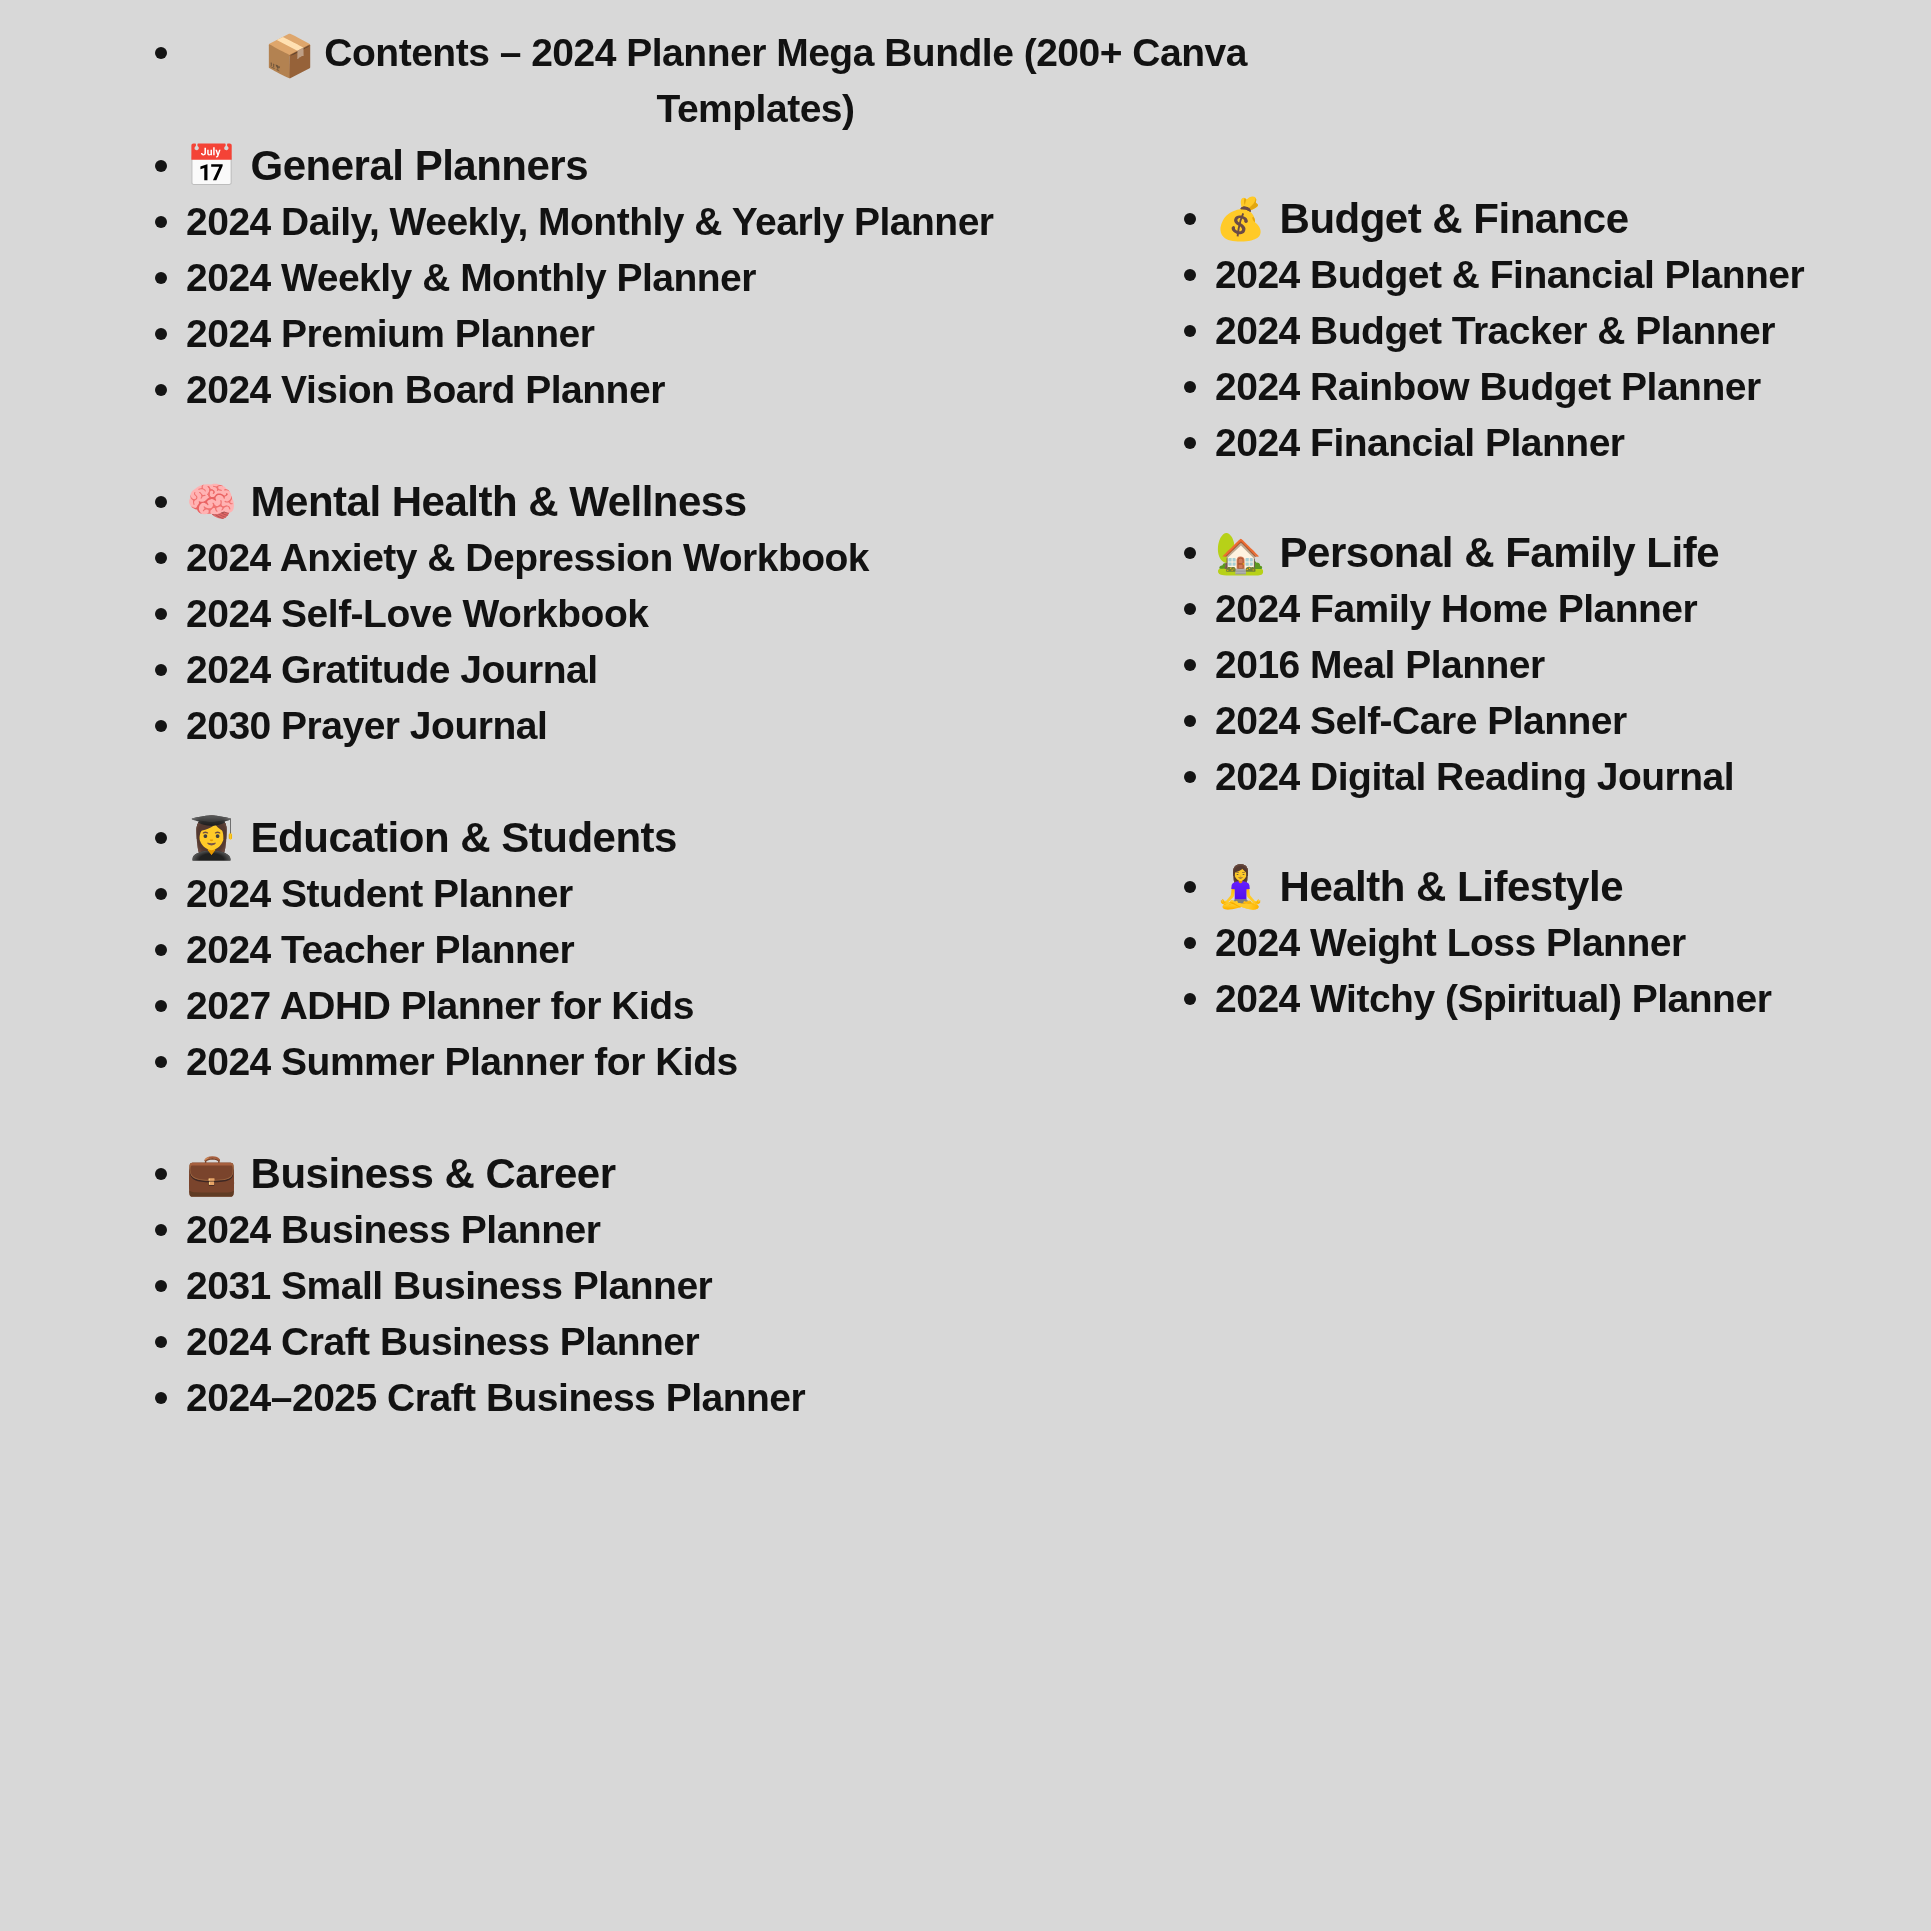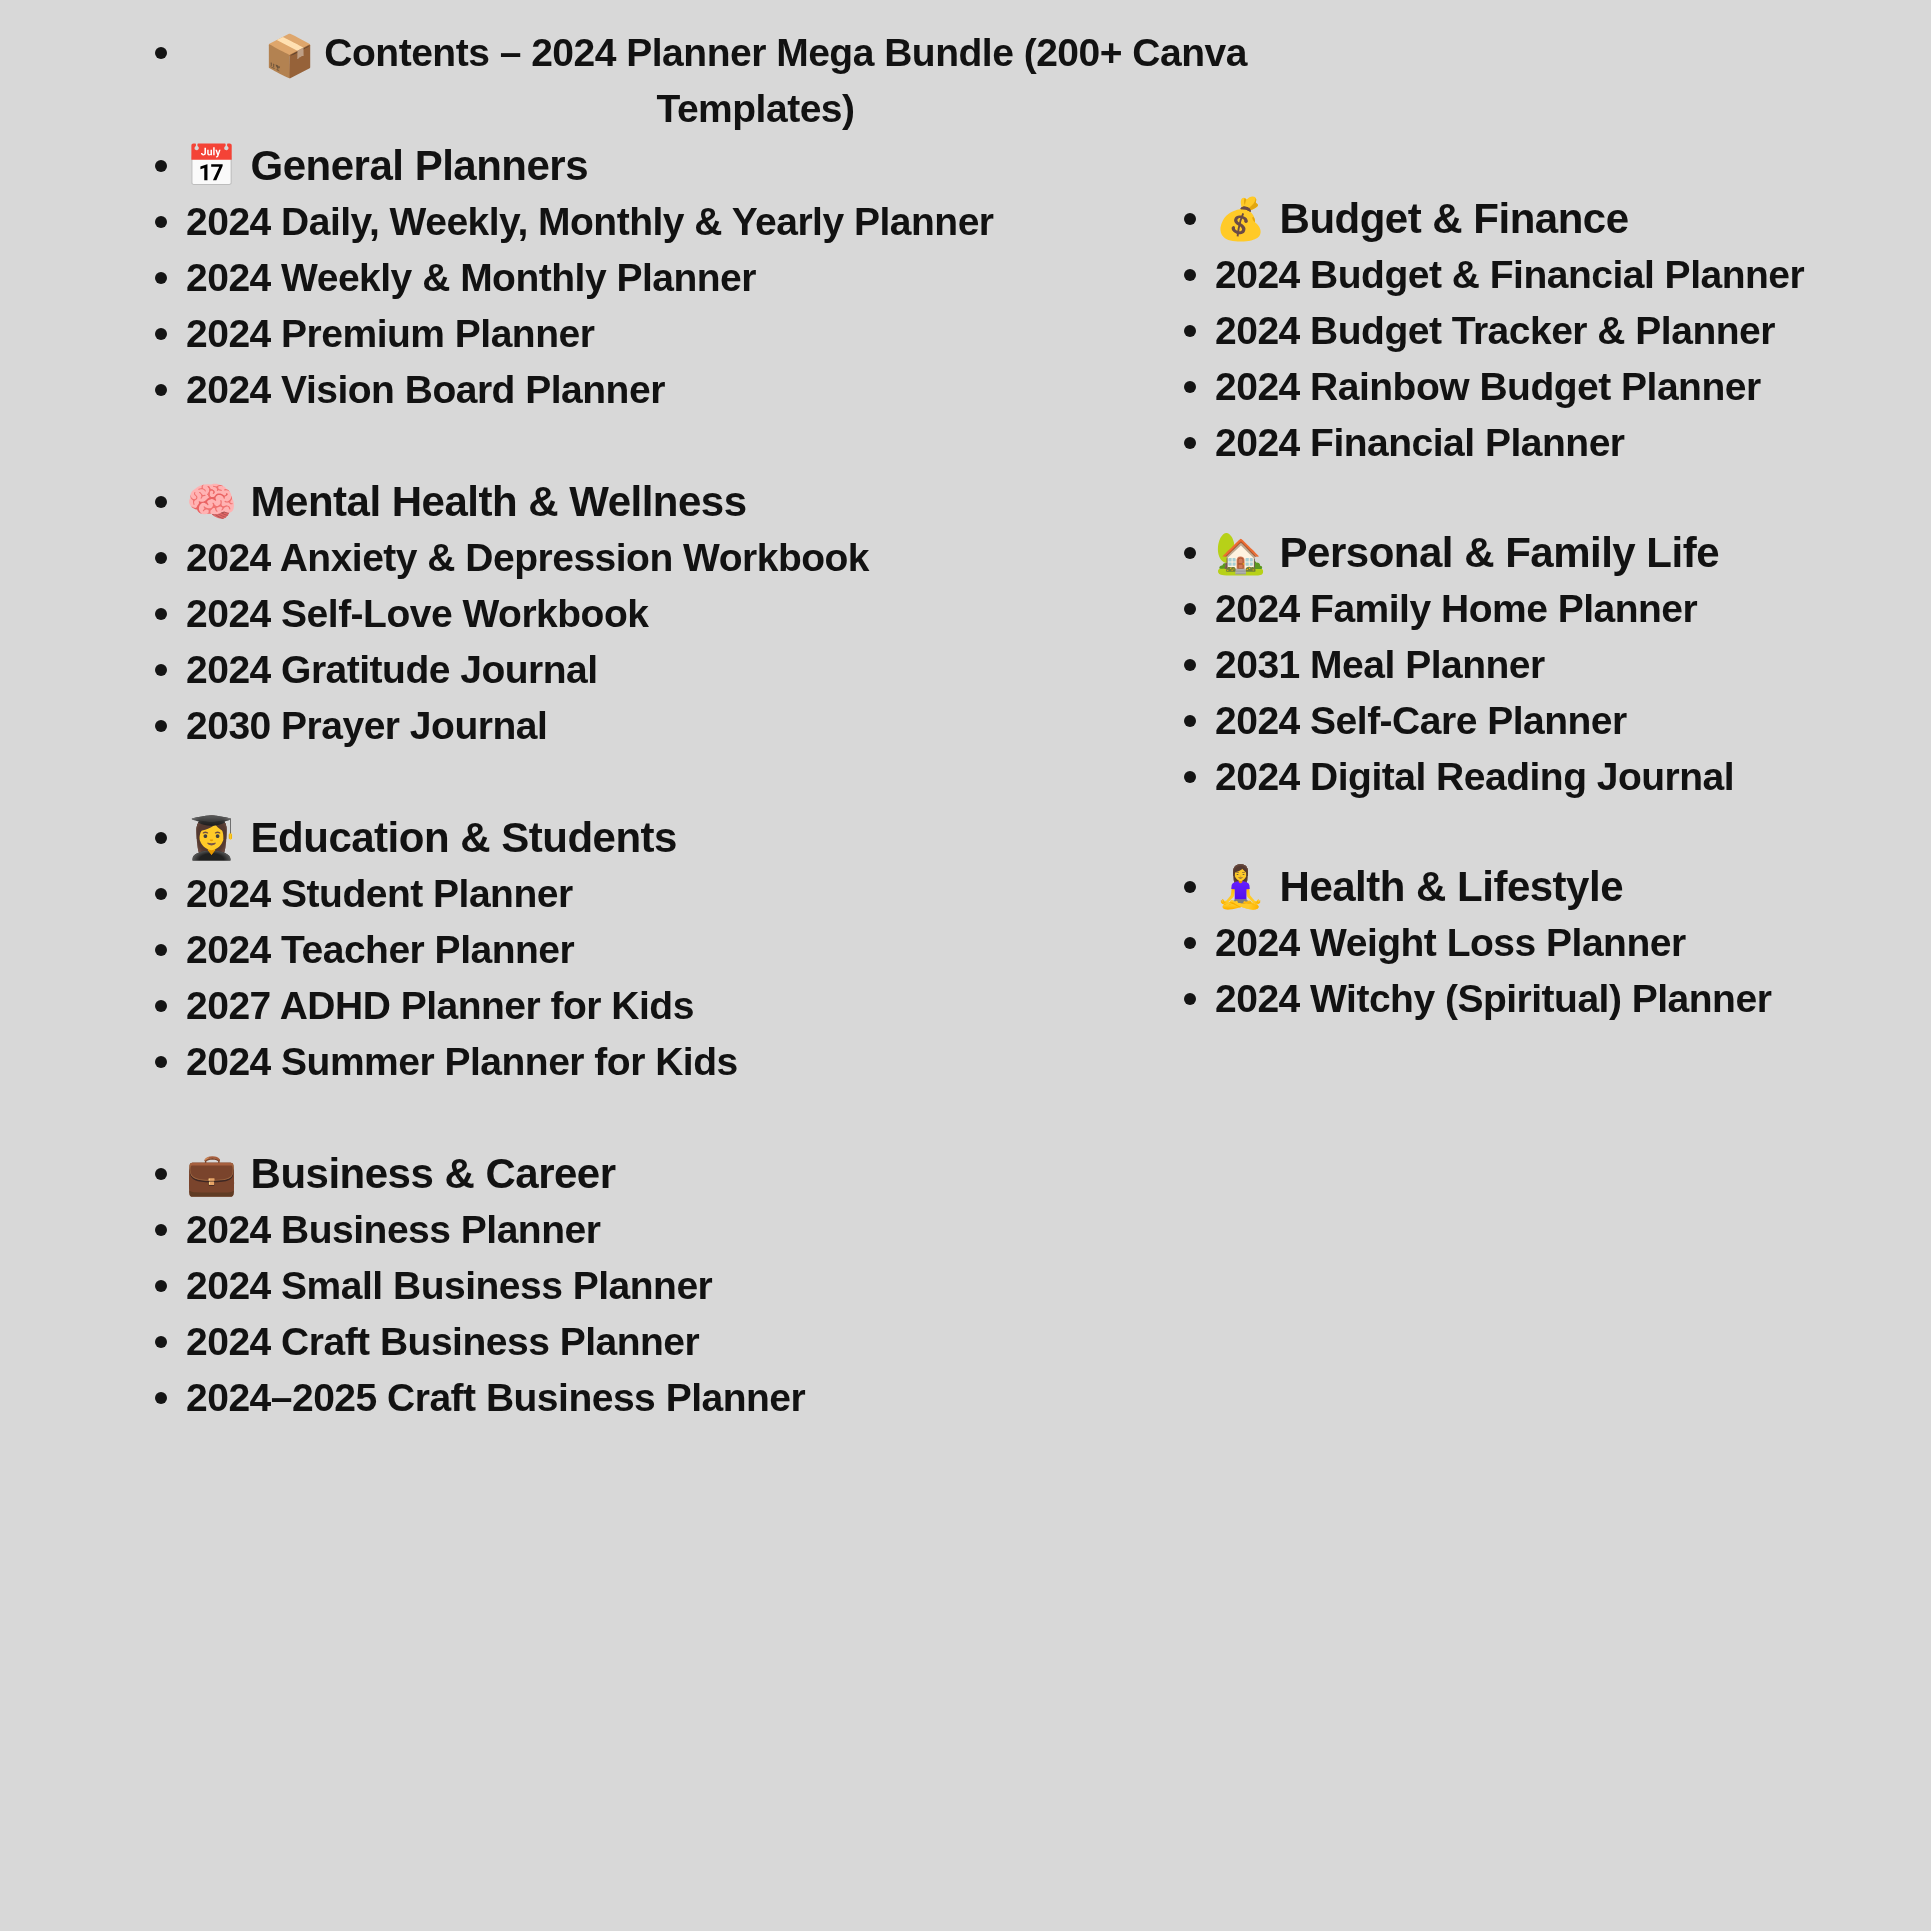--- a/index.html
+++ b/index.html
@@ -155,21 +155,21 @@
         <span class="bullet"></span>
         <span class="emoji">💼</span>
         <span class="header-text">Business &amp; Career</span>
       </div>
       <div class="row">
         <span class="bullet"></span>
         <span class="item-text">2024 Business Planner</span>
       </div>
       <div class="row">
         <span class="bullet"></span>
-        <span class="item-text">2024 Small Business Planner</span>
+        <span class="item-text">2031 Small Business Planner</span>
       </div>
       <div class="row">
         <span class="bullet"></span>
         <span class="item-text">2024 Craft Business Planner</span>
       </div>
       <div class="row">
         <span class="bullet"></span>
         <span class="item-text">2024–2025 Craft Business Planner</span>
       </div>
     </div>
@@ -207,21 +207,21 @@
         <span class="bullet"></span>
         <span class="emoji">🏡</span>
         <span class="header-text">Personal &amp; Family Life</span>
       </div>
       <div class="row">
         <span class="bullet"></span>
         <span class="item-text">2024 Family Home Planner</span>
       </div>
       <div class="row">
         <span class="bullet"></span>
-        <span class="item-text">2031 Meal Planner</span>
+        <span class="item-text">2016 Meal Planner</span>
       </div>
       <div class="row">
         <span class="bullet"></span>
         <span class="item-text">2024 Self-Care Planner</span>
       </div>
       <div class="row">
         <span class="bullet"></span>
         <span class="item-text">2024 Digital Reading Journal</span>
       </div>
     </div>

